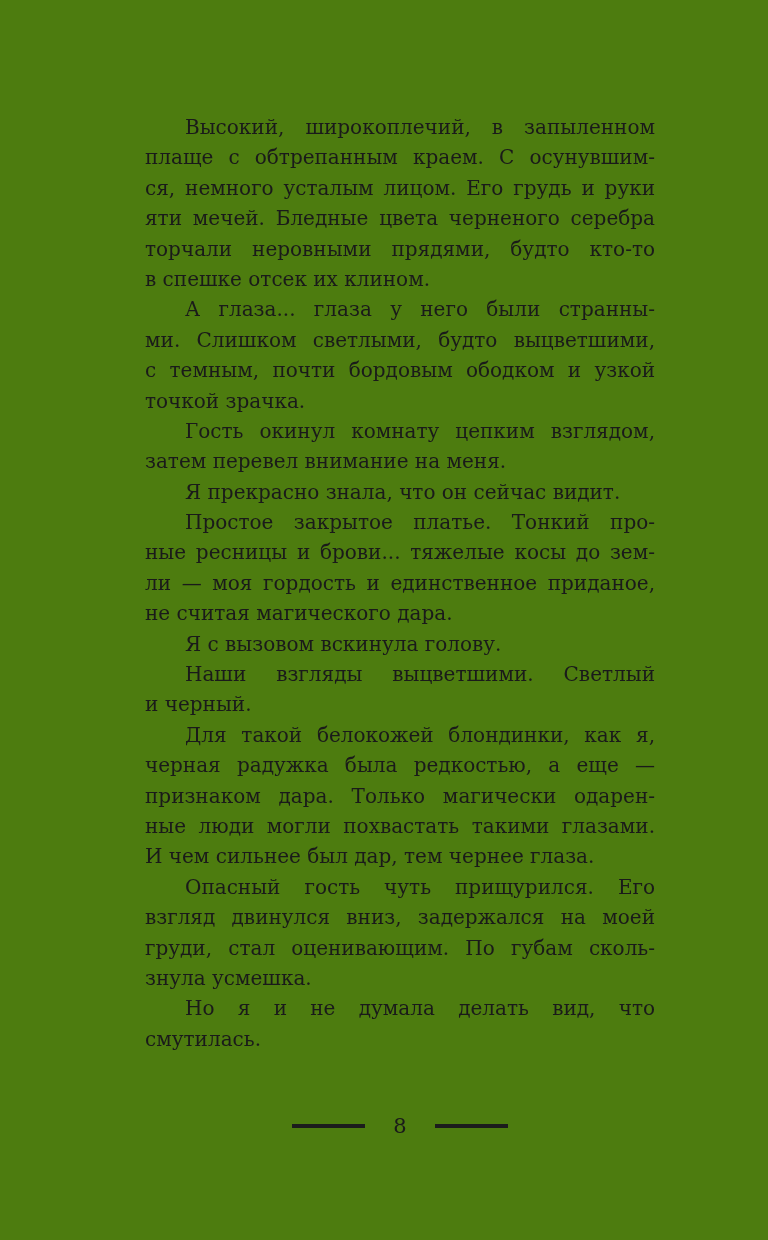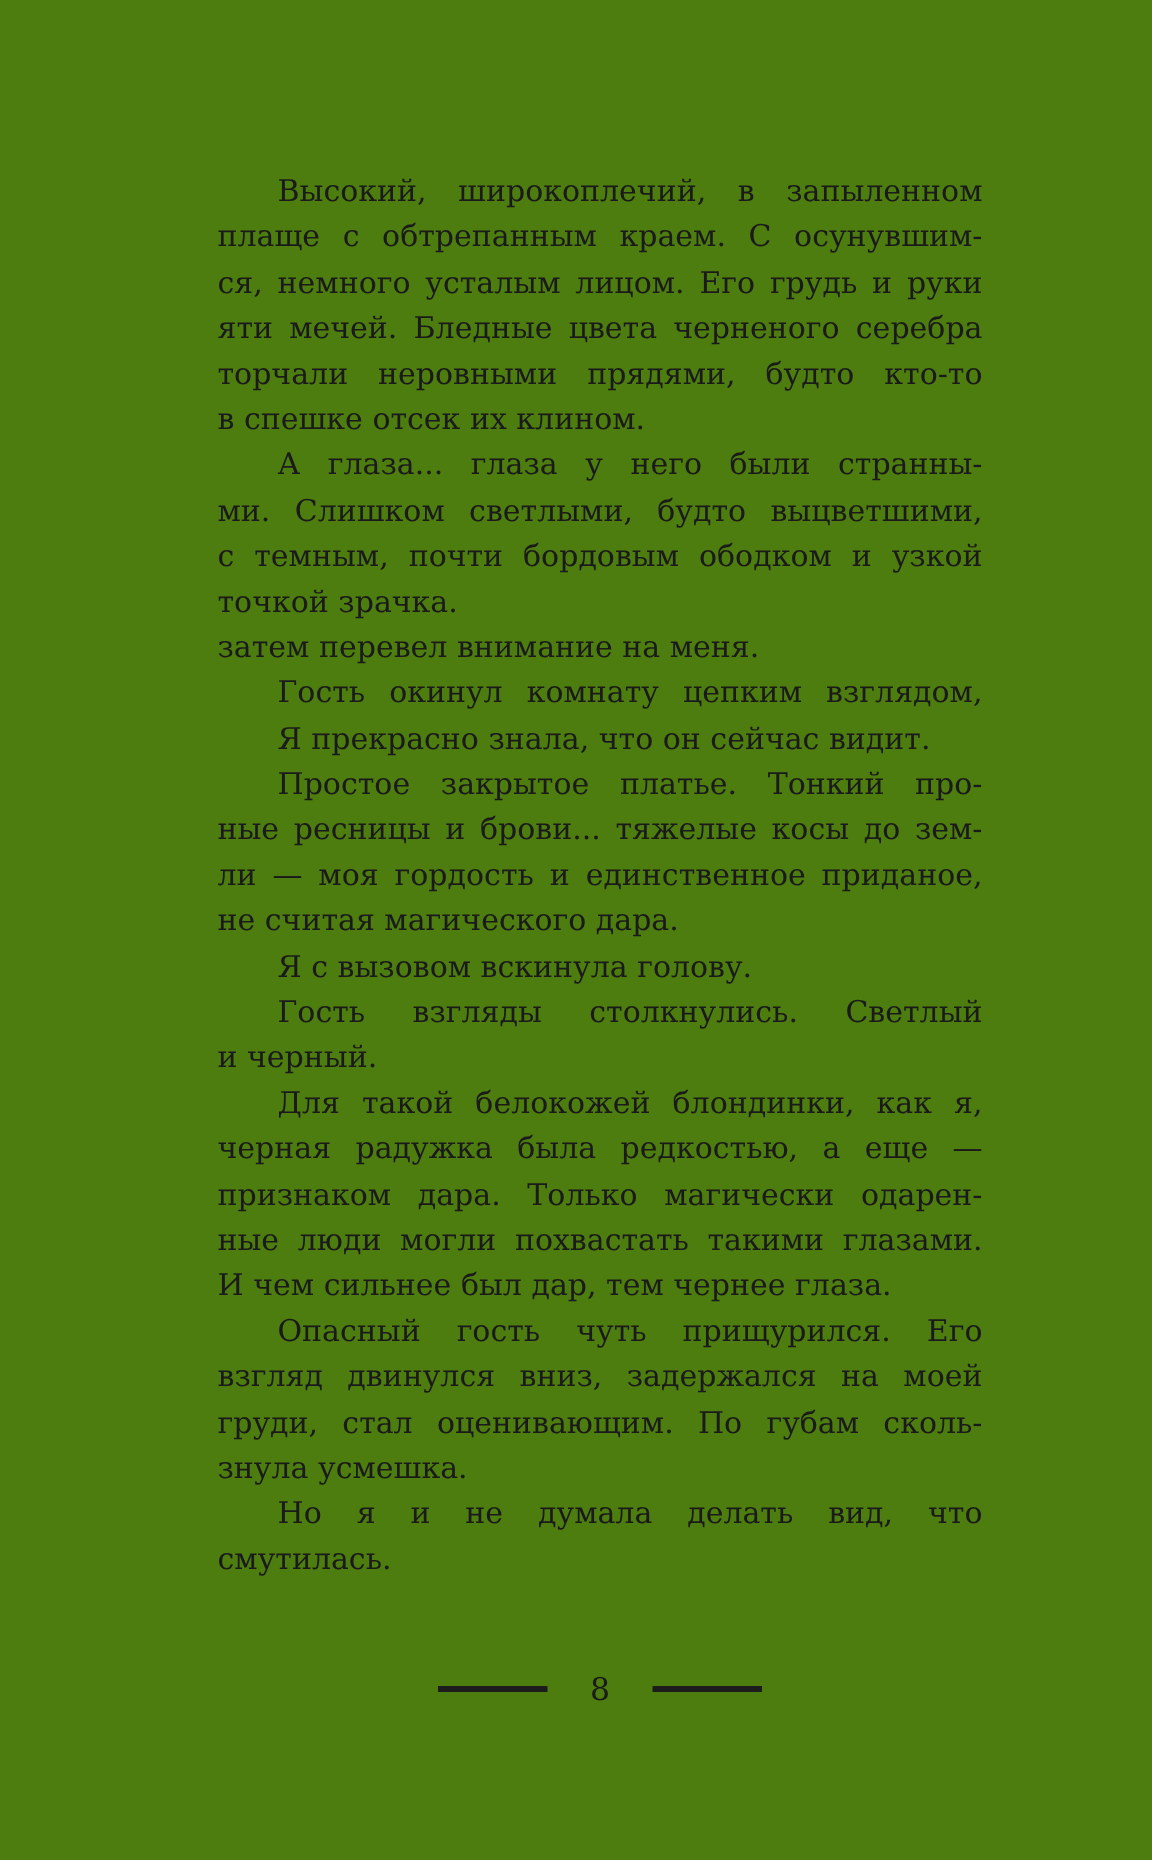--- a/index.html
+++ b/index.html
@@ -70,41 +70,41 @@
     </div>
 
     <div class="para">
       <div class="ln first">А глаза... глаза у него были странны-</div>
       <div class="ln">ми. Слишком светлыми, будто выцветшими,</div>
       <div class="ln">с темным, почти бордовым ободком и узкой</div>
       <div class="ln last">точкой зрачка.</div>
     </div>
 
     <div class="para">
+      <div class="ln first">Гость окинул комнату цепким взглядом,</div>
       <div class="ln last">затем перевел внимание на меня.</div>
-      <div class="ln first">Гость окинул комнату цепким взглядом,</div>
     </div>
 
     <div class="para">
       <div class="ln first last">Я прекрасно знала, что он сейчас видит.</div>
     </div>
 
     <div class="para">
       <div class="ln first">Простое закрытое платье. Тонкий про-</div>
       <div class="ln">ные ресницы и брови... тяжелые косы до зем-</div>
       <div class="ln">ли — моя гордость и единственное приданое,</div>
       <div class="ln last">не считая магического дара.</div>
     </div>
 
     <div class="para">
       <div class="ln first last">Я с вызовом вскинула голову.</div>
     </div>
 
     <div class="para">
-      <div class="ln first">Гость взгляды столкнулись. Светлый</div>
+      <div class="ln first">Наши взгляды выцветшими. Светлый</div>
       <div class="ln last">и черный.</div>
     </div>
 
     <div class="para">
       <div class="ln first">Для такой белокожей блондинки, как я,</div>
       <div class="ln">черная радужка была редкостью, а еще —</div>
       <div class="ln">признаком дара. Только магически одарен-</div>
       <div class="ln">ные люди могли похвастать такими глазами.</div>
       <div class="ln last">И чем сильнее был дар, тем чернее глаза.</div>
     </div>

